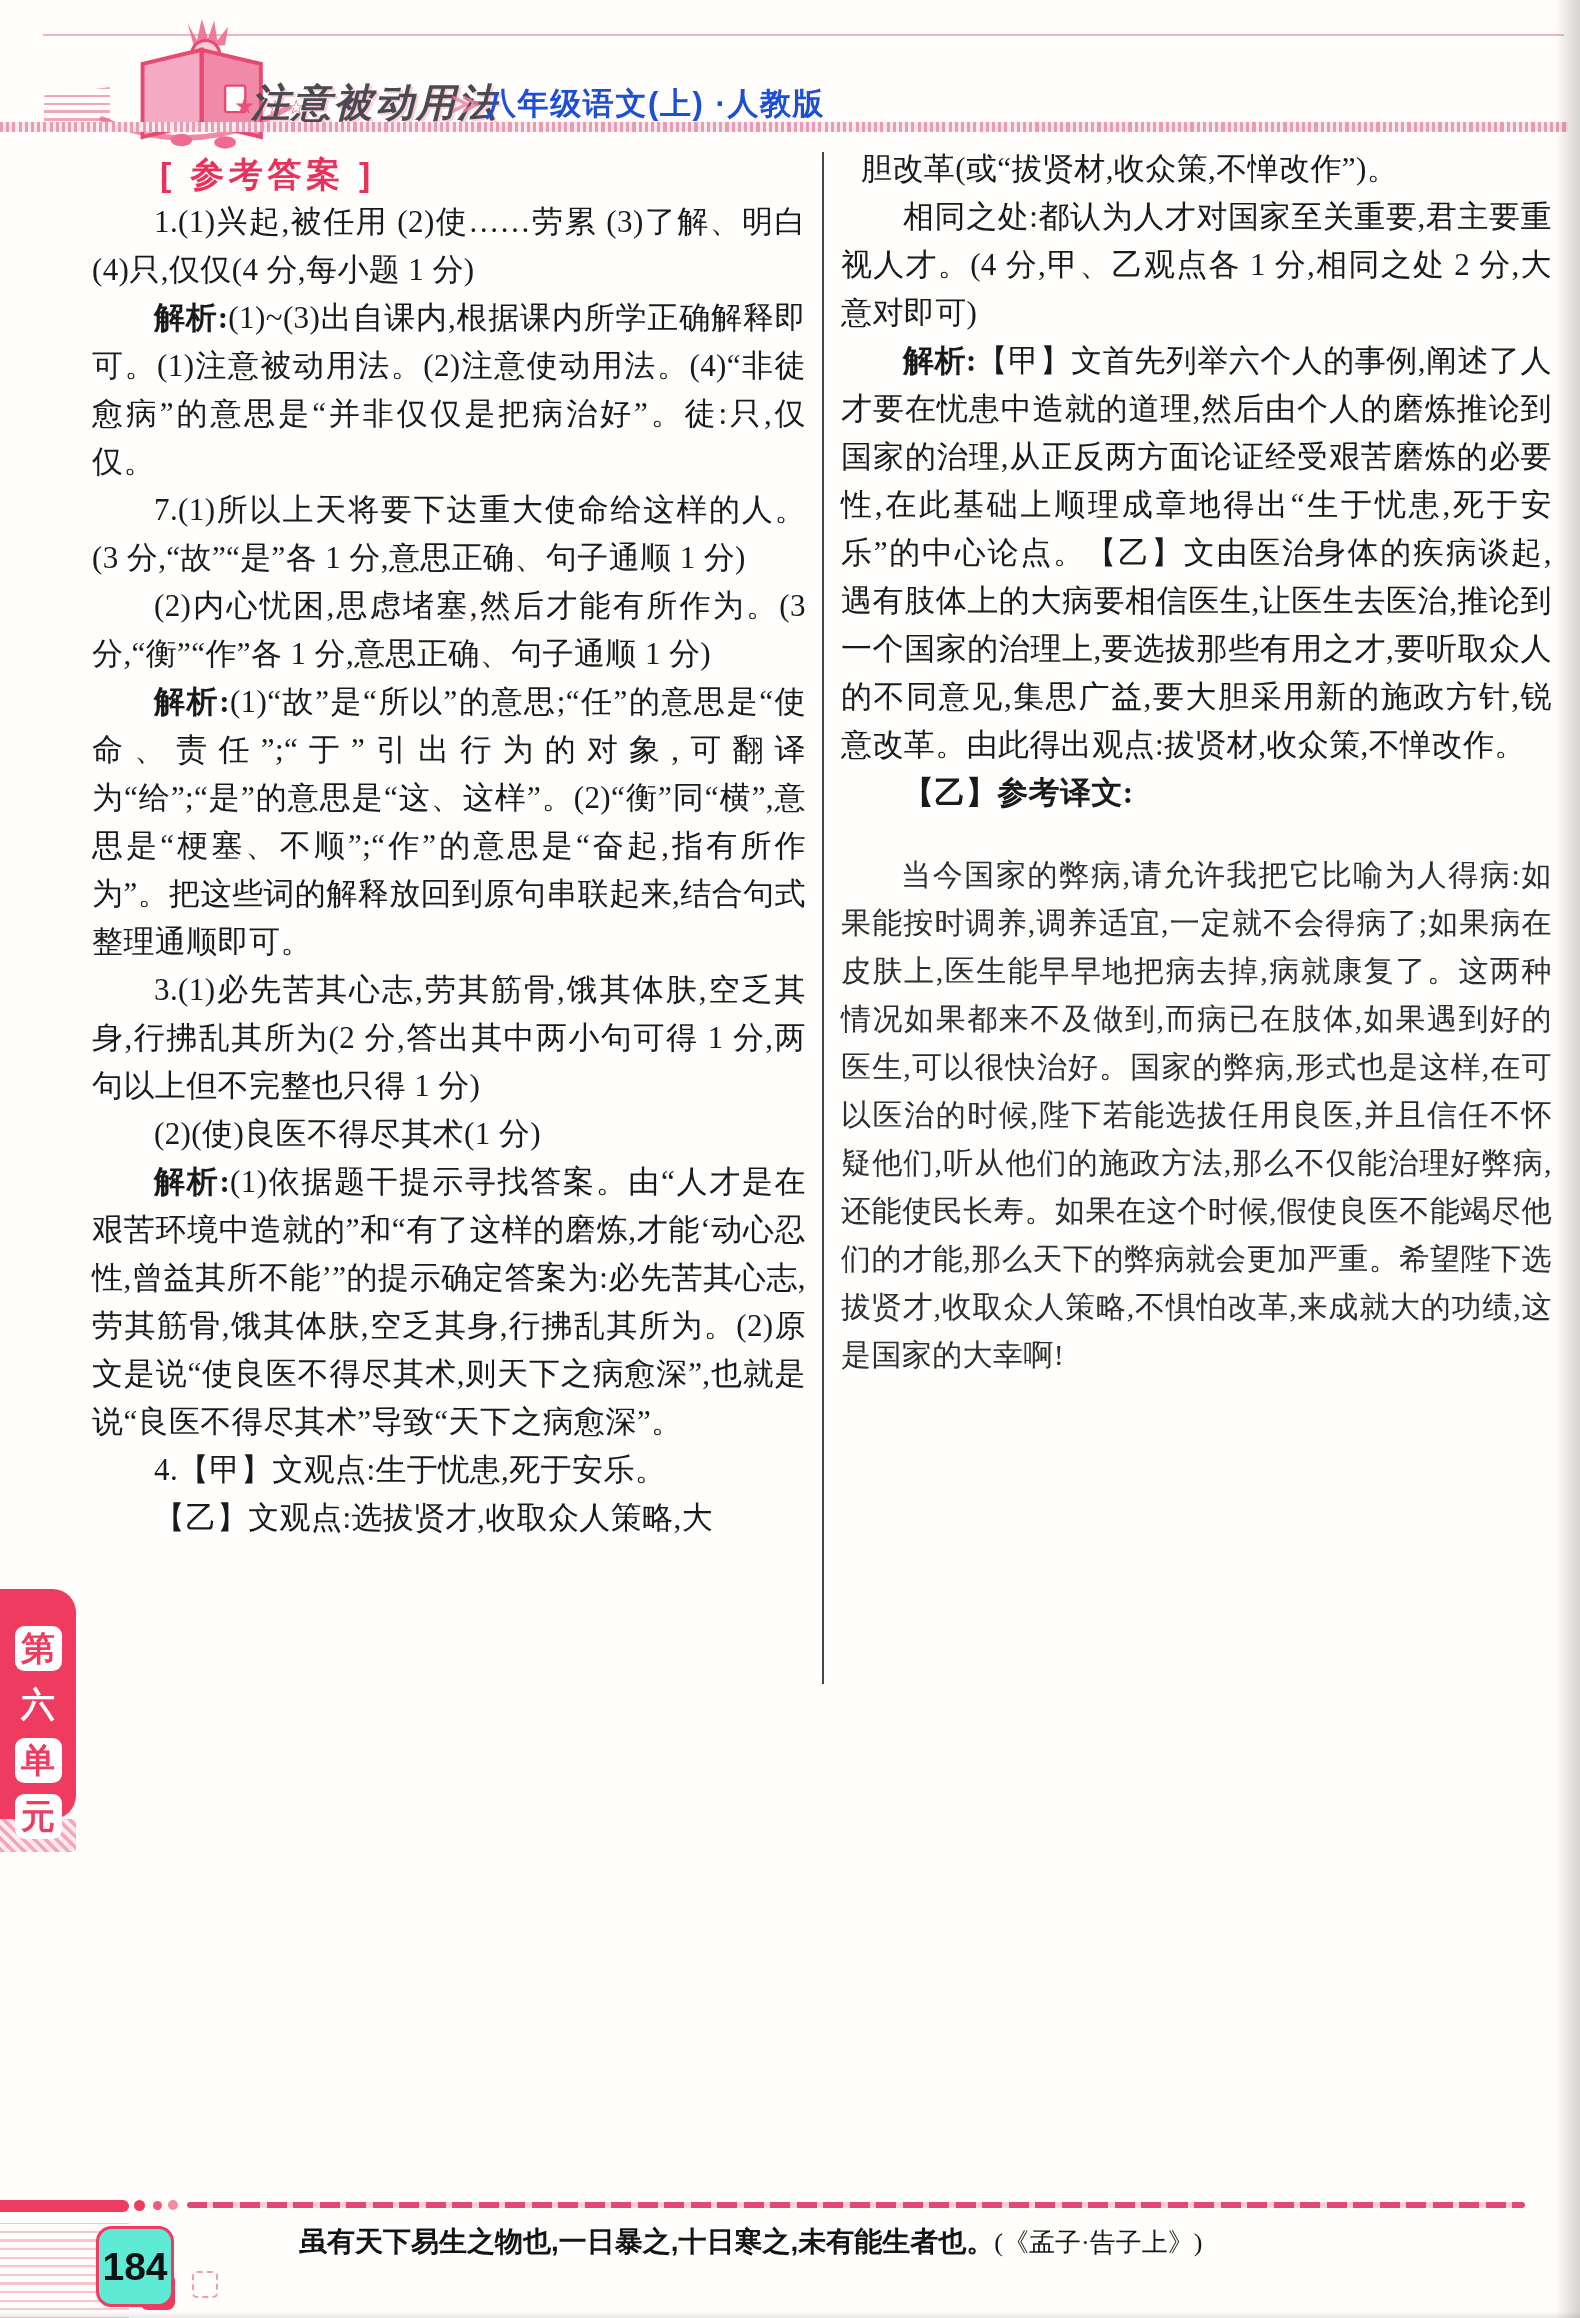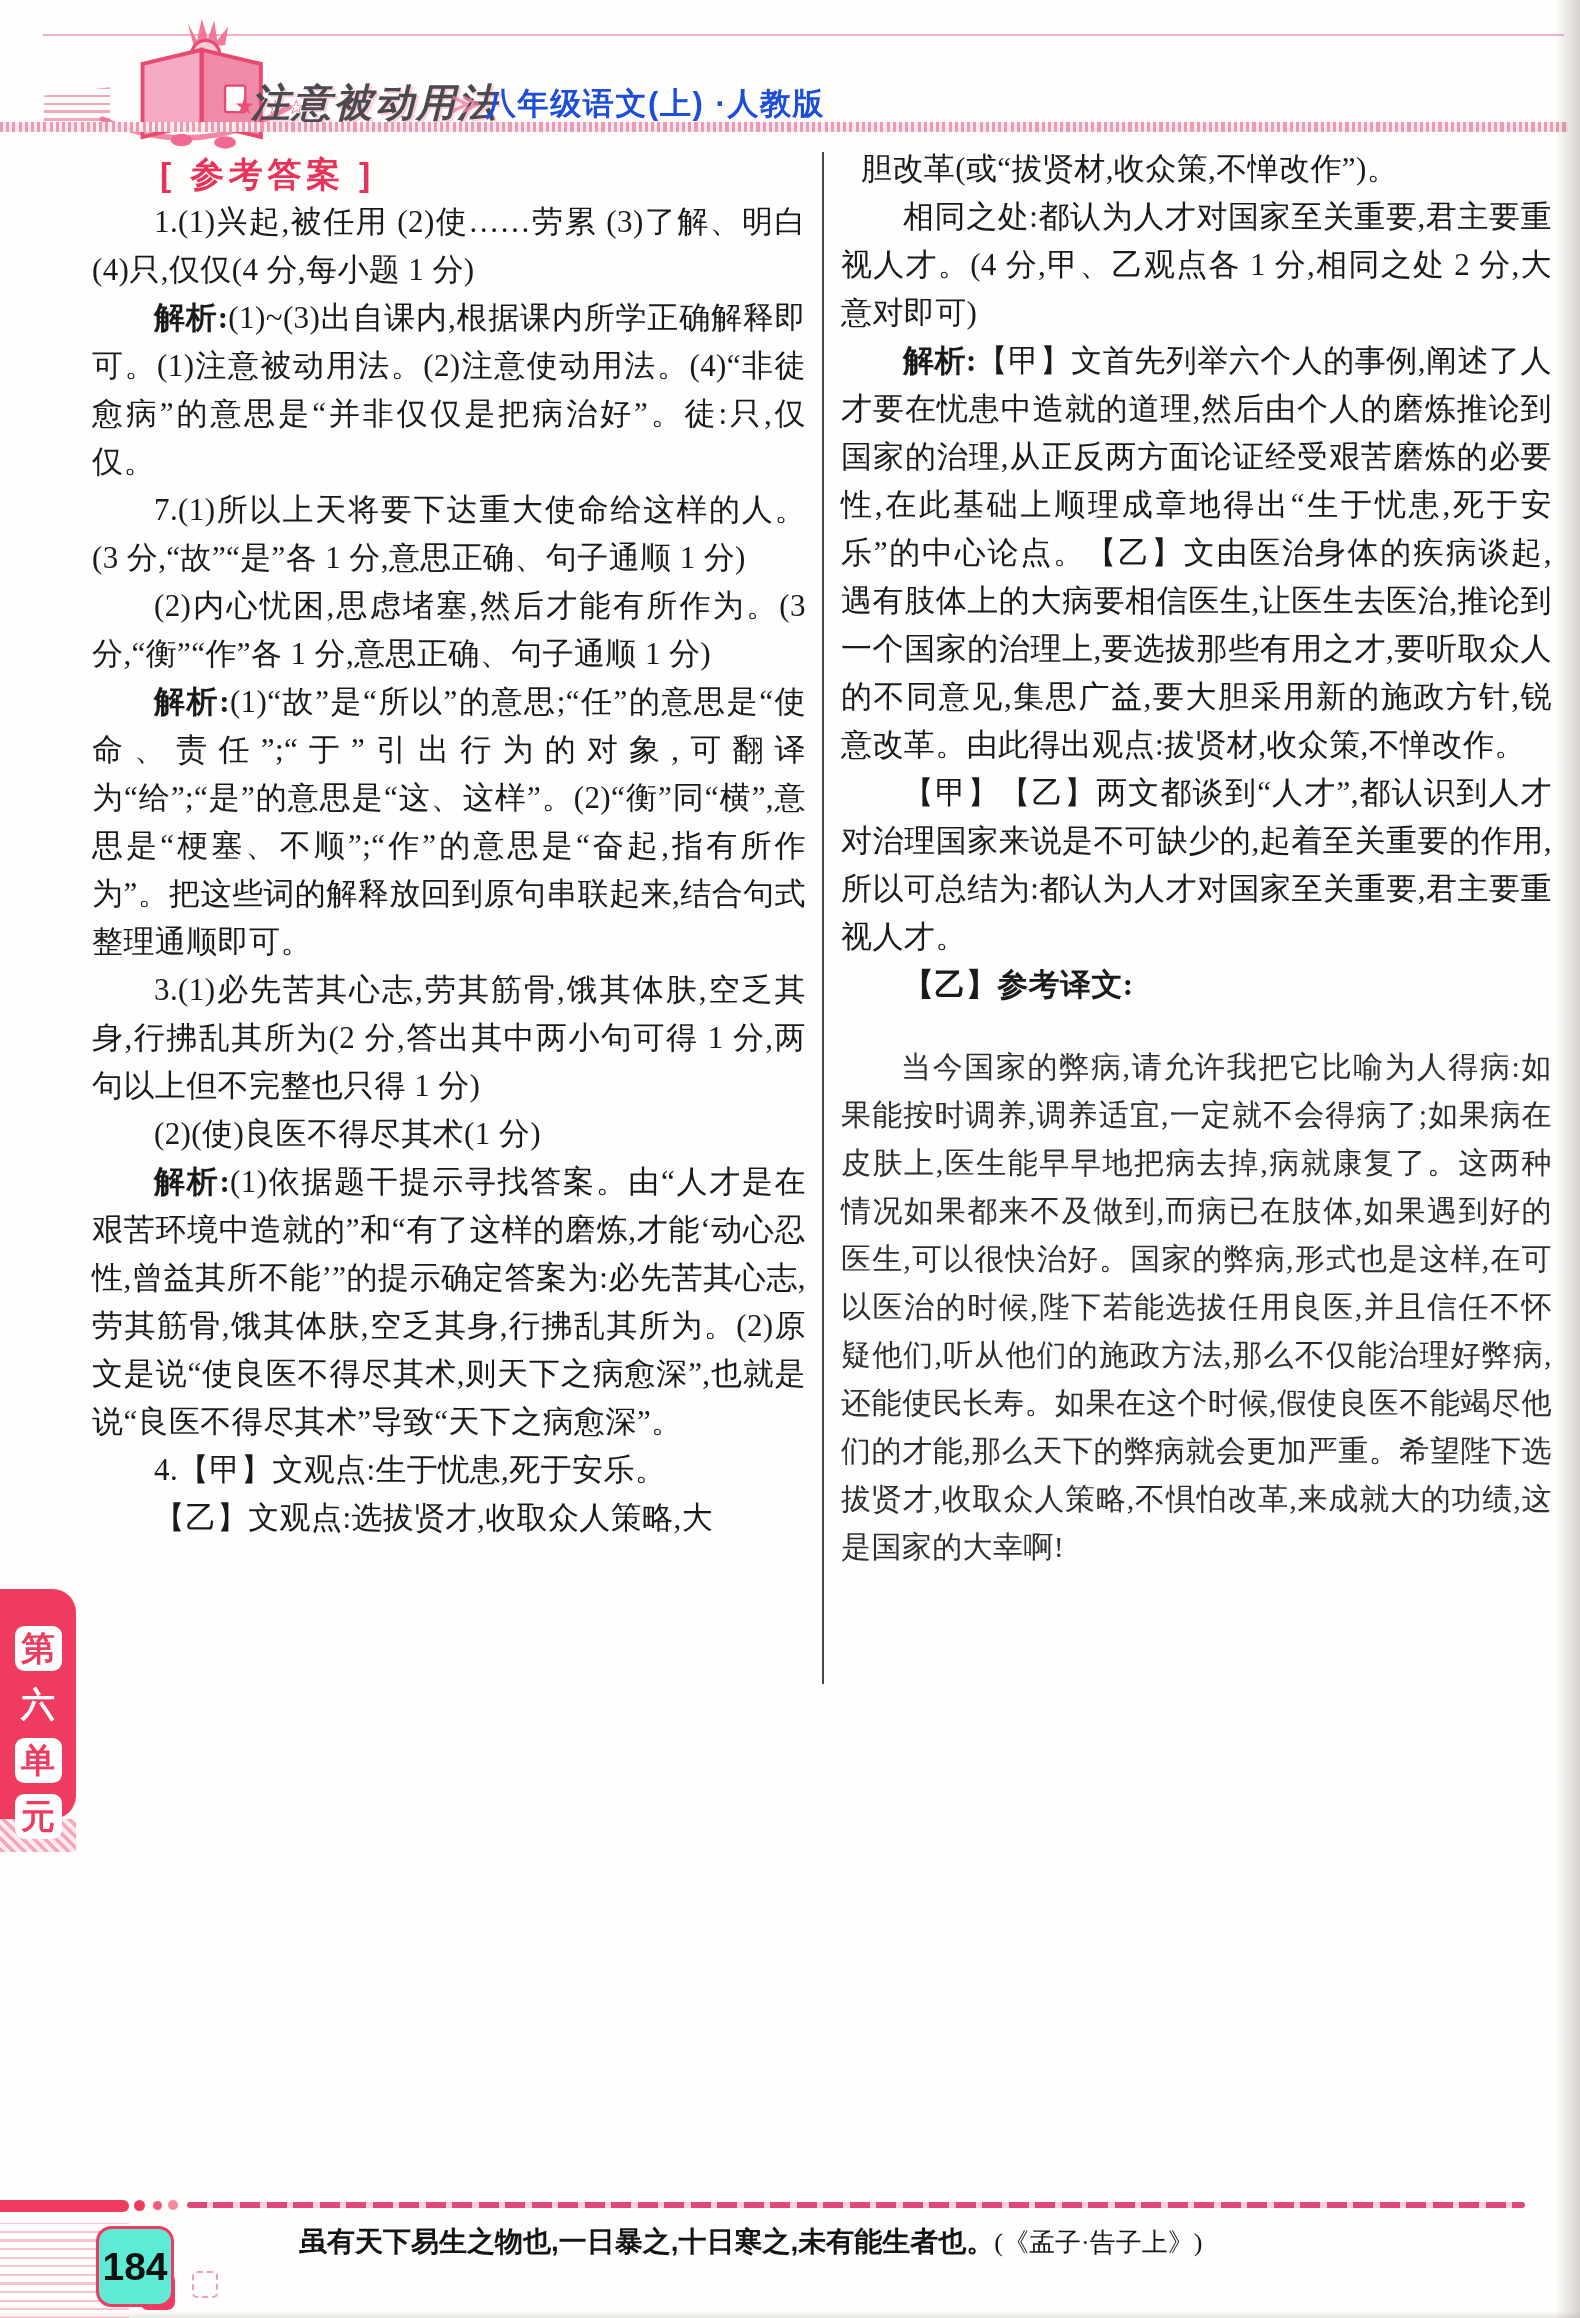--- a/index.html
+++ b/index.html
@@ -163,21 +163,20 @@
       </div>
   </div>
 
   <div class="divider"></div>
 
   <div class="col col-right">
     <div>
         <p class="noindent"><b></b><span>胆改革(或“拔贤材,收众策,不惮改作”)。</span></p>
         <p><b></b><span>相同之处:都认为人才对国家至关重要,君主要重视人才。(4 分,甲、乙观点各 1 分,相同之处 2 分,大意对即可)</span></p>
         <p><b>解析:</b><span>【甲】文首先列举六个人的事例,阐述了人才要在忧患中造就的道理,然后由个人的磨炼推论到国家的治理,从正反两方面论证经受艰苦磨炼的必要性,在此基础上顺理成章地得出“生于忧患,死于安乐”的中心论点。【乙】文由医治身体的疾病谈起,遇有肢体上的大病要相信医生,让医生去医治,推论到一个国家的治理上,要选拔那些有用之才,要听取众人的不同意见,集思广益,要大胆采用新的施政方针,锐意改革。由此得出观点:拔贤材,收众策,不惮改作。</span></p>
-        <p><b></b><span>【甲】【乙】两文都谈到“人才”,都认识到人才对治理国家来说是不可缺少的,起着至关重要的作用,所以可总结为:都认为人才对国家至关重要,君主要重视人才。</span></p>
         <p><b>【乙】参考译文:</b><span></span></p>
         <p class="kai"><b></b><span>当今国家的弊病,请允许我把它比喻为人得病:如果能按时调养,调养适宜,一定就不会得病了;如果病在皮肤上,医生能早早地把病去掉,病就康复了。这两种情况如果都来不及做到,而病已在肢体,如果遇到好的医生,可以很快治好。国家的弊病,形式也是这样,在可以医治的时候,陛下若能选拔任用良医,并且信任不怀疑他们,听从他们的施政方法,那么不仅能治理好弊病,还能使民长寿。如果在这个时候,假使良医不能竭尽他们的才能,那么天下的弊病就会更加严重。希望陛下选拔贤才,收取众人策略,不惧怕改革,来成就大的功绩,这是国家的大幸啊!</span></p>
       </div>
   </div>
 
   <div class="unit-tab">
     <div class="body"></div>
     <div class="hatch"></div>
     <div class="tab-cells">
         <div class="tab-cell boxed">

